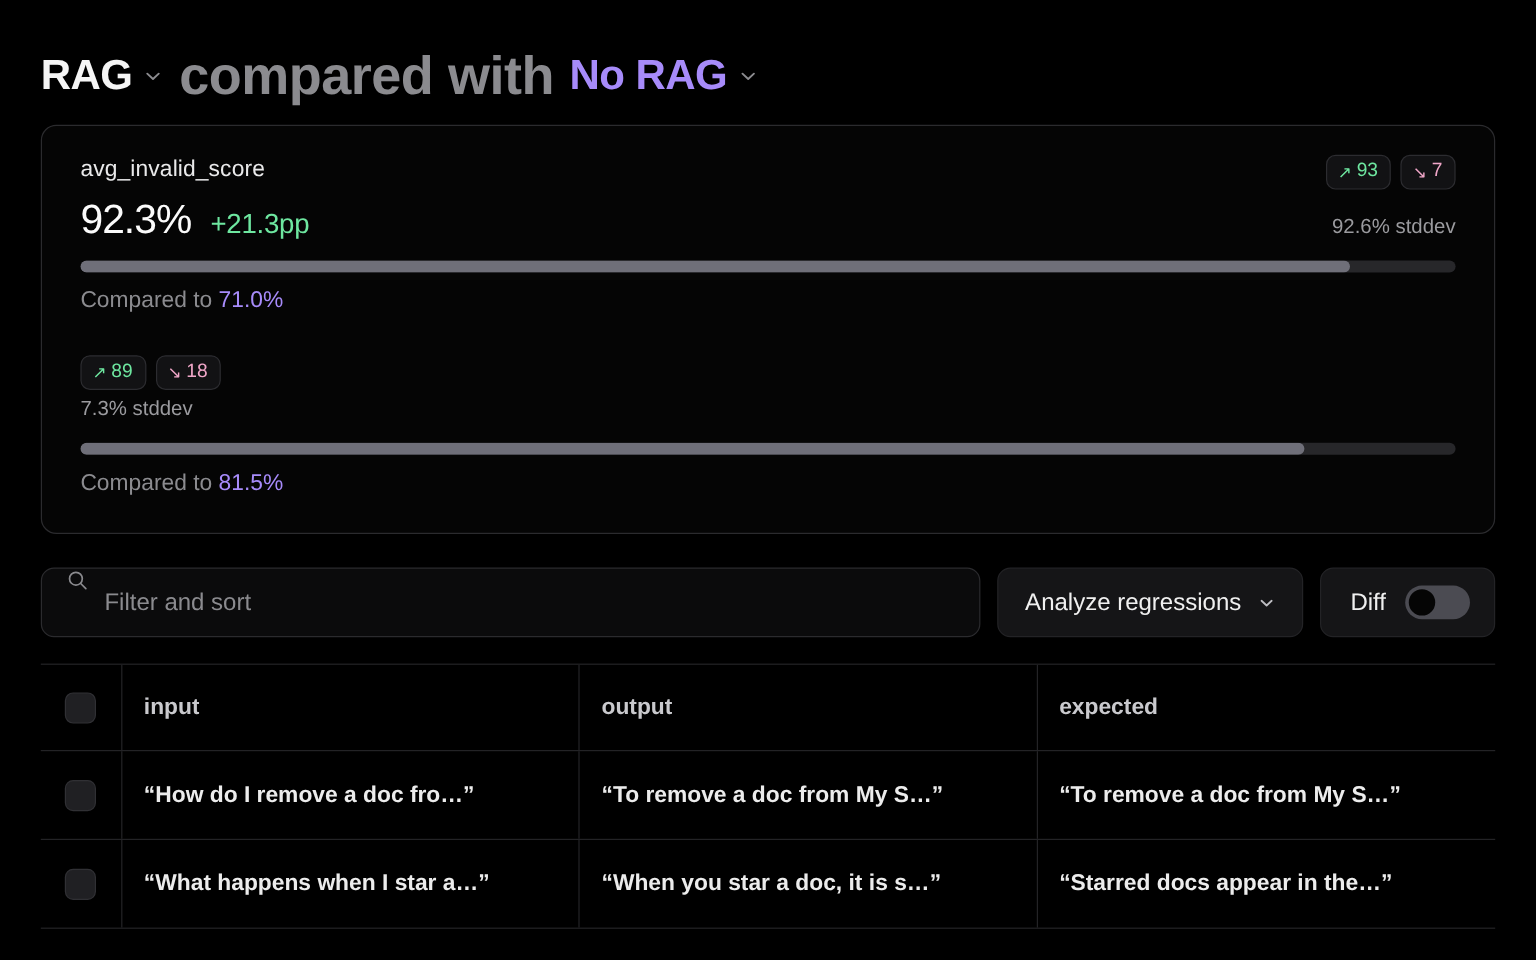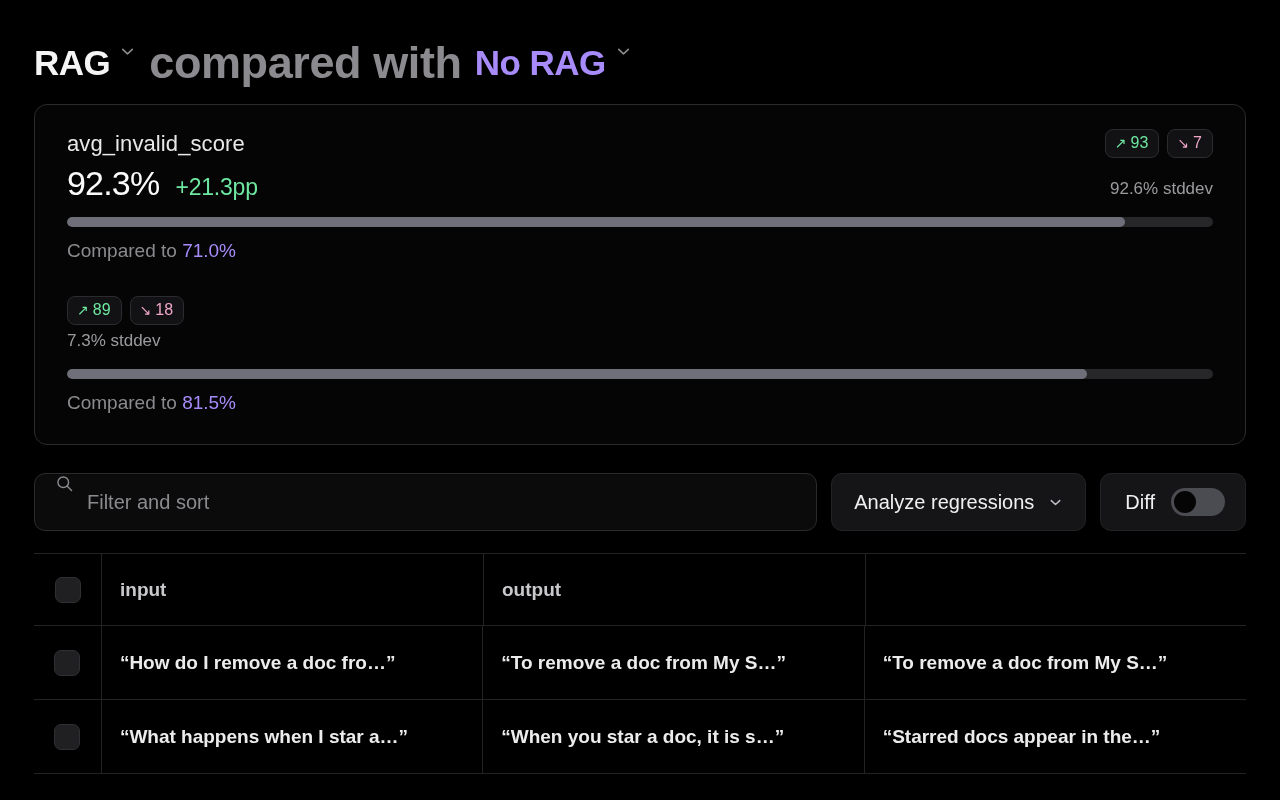--- a/index.html
+++ b/index.html
@@ -11,39 +11,39 @@
     overflow: hidden;
   }
   .page { width: 1280px; height: 800px; position: relative; padding: 0 34px; }
 
   
   .header {
     display: flex; align-items: center;
     height: 104px; padding-top: 22px;
     gap: 0;
   }
-  .hdr-dd { display: inline-flex; align-items: flex-start; gap: 9px; cursor: pointer; }
+  .hdr-dd { display: inline-flex; align-items: center; gap: 9px; cursor: pointer; }
   .hdr-name { font-size: 35px; font-weight: 700; letter-spacing: -0.5px; }
   .hdr-name.base { color: #f5f5f5; }
   .hdr-name.accent { color: #a78bfa; }
   .hdr-mid { font-size: 45px; font-weight: 700; color: #8b8b8f; letter-spacing: -0.4px; padding: 0 13px; }
   .chev { display: inline-block; width: 17px; height: 17px; flex: none; }
   .chev svg { display: block; width: 100%; height: 100%; }
 
   
   .card {
     border: 1px solid #2b2b2e; border-radius: 13px;
     background: #050505;
     padding: 26px 32px 30px 32px;
     margin-top: 0px;
   }
   .metric { position: relative; }
   .metric + .metric { margin-top: 36px; }
   .metric-top { display: flex; align-items: flex-start; justify-content: space-between; }
-  .metric-name { font-size: 22px; color: #e9e9ea; letter-spacing: 0.1px; font-weight: 400; }
+  .metric-name { font-size: 19px; color: #e9e9ea; letter-spacing: 0.1px; font-weight: 400; }
   .badges { display: flex; gap: 8px; margin-top: -2px; }
   .badge {
     display: inline-flex; align-items: center; gap: 4px;
     border: 1px solid #2c2c30; border-radius: 8px;
     background: #121214; padding: 3px 10px 4px 9px;
     font-size: 16px; line-height: 20px;
   }
   .badge.up { color: #6ee7a0; }
   .badge.down { color: #f0a6c8; }
   .badge .arw { font-size: 14px; line-height: 1; display: inline-block; }
@@ -213,20 +213,23 @@
     <div class="trow head">
       <div class="cell sel">
         <span class="chk"></span>
       </div>
       <div class="cell c-input">
         <span class="txt">input</span>
       </div>
       <div class="cell c-output">
         <span class="txt">output</span>
       </div>
+      <div class="cell c-expected">
+        <span class="txt">expected</span>
+      </div>
     </div>
 
     <div class="trow body">
       <div class="cell sel">
         <span class="chk"></span>
       </div>
       <div class="cell c-input">
         <span class="txt">“How do I remove a doc fro…”</span>
       </div>
       <div class="cell c-output">

